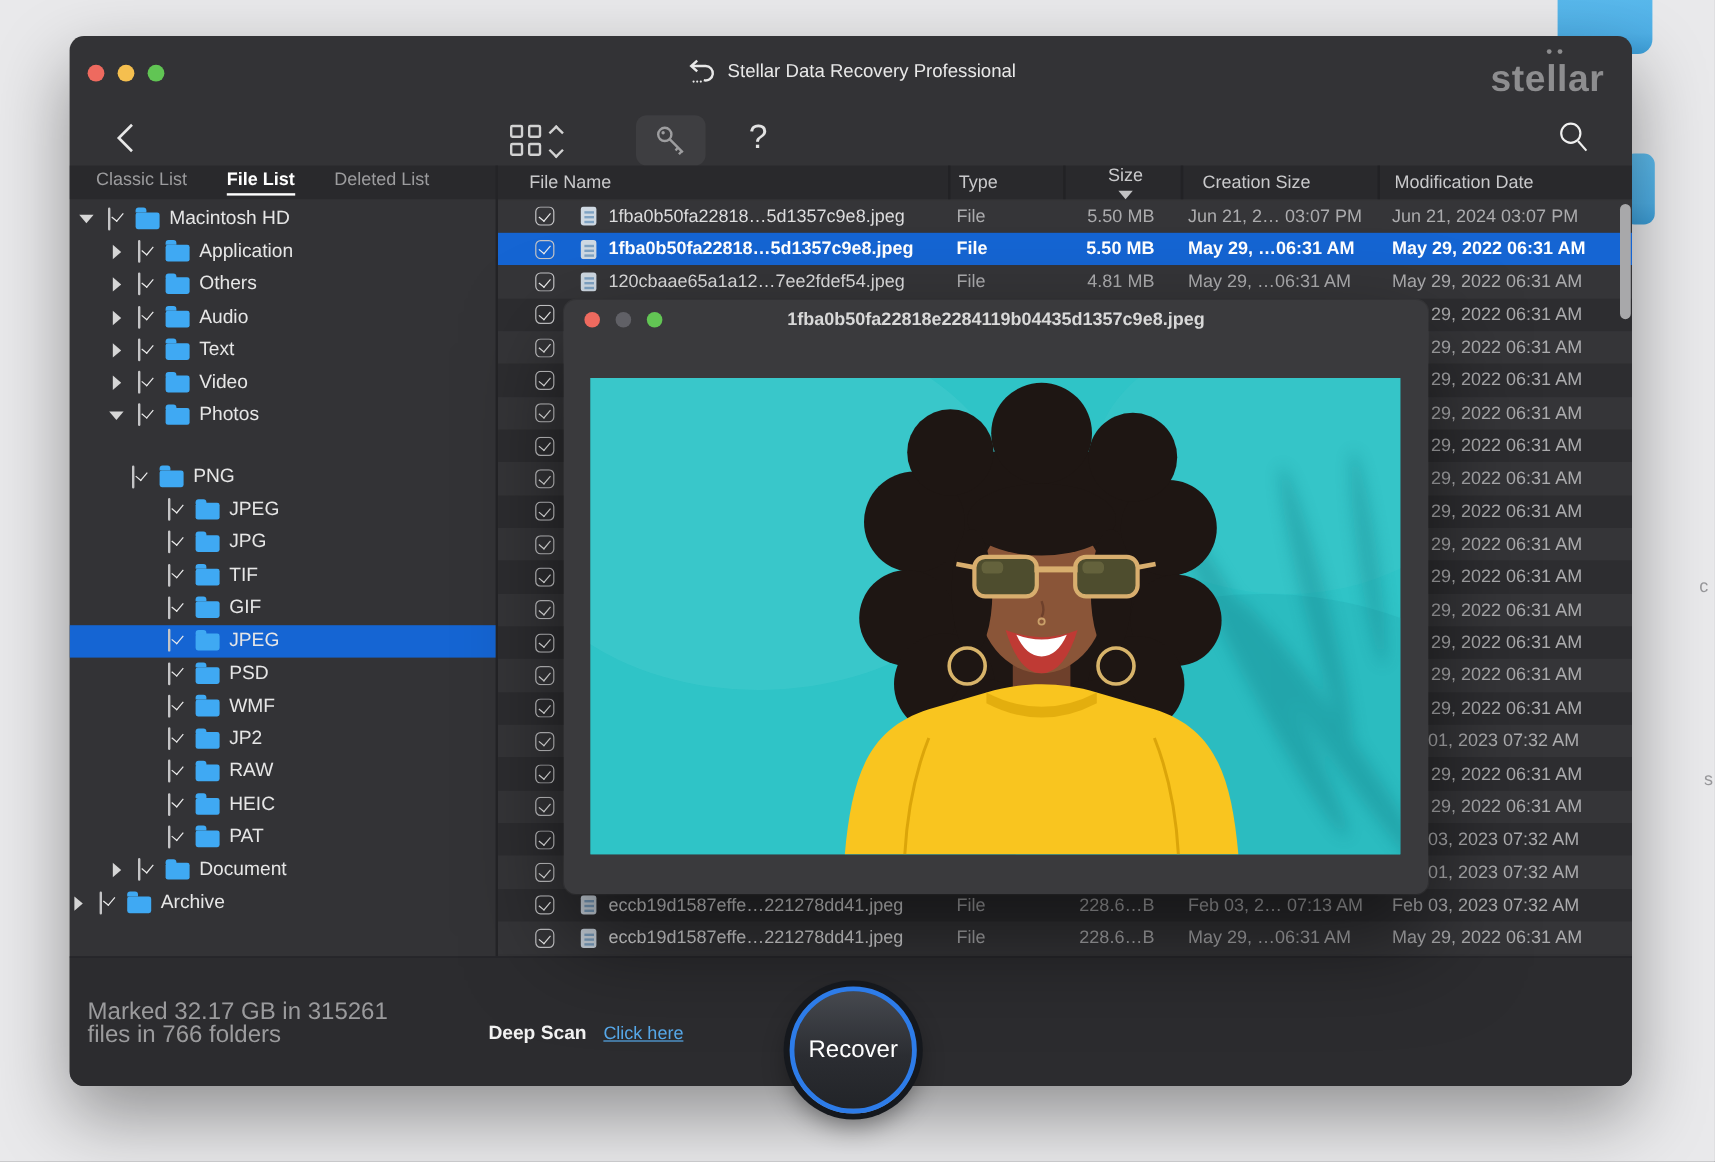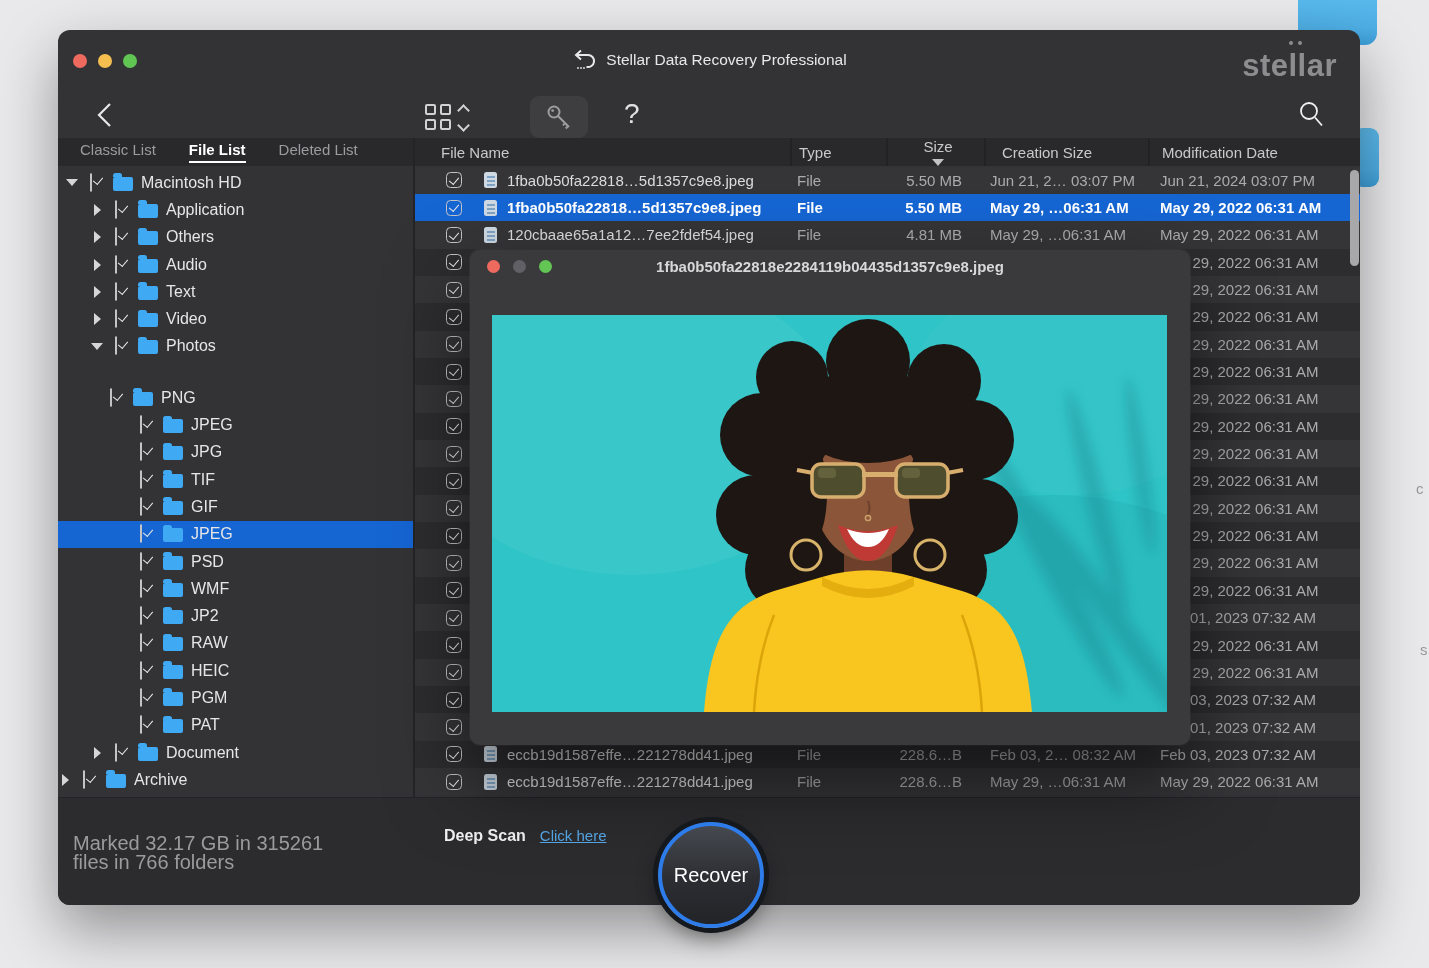--- a/index.html
+++ b/index.html
@@ -76,21 +76,21 @@
   .fname{color:#dcdcdd;font-size:15px;margin-left:10px;white-space:nowrap;}
   .ftype,.fcre,.fmod{color:#ababad;font-size:15px;white-space:nowrap;}
   .ftype{padding-left:7px;} .fsize{color:#ababad;font-size:15px;text-align:right;padding-right:22px;white-space:nowrap;}
   .fcre{padding-left:6px;} .fmod{padding-left:12px;}
   .frow.sel .fname,.frow.sel .ftype,.frow.sel .fsize,.frow.sel .fcre,.frow.sel .fmod{color:#ffffff;font-weight:bold;}
   .scrollthumb{position:absolute;right:1px;top:140px;width:9px;height:96px;background:#a8a8aa;border-radius:4.5px;z-index:3;}
 
   
   #statusbar{position:absolute;left:0;right:0;top:767px;height:108px;background:#2c2c2f;border-top:1px solid #242428;}
   .marked{position:absolute;left:15px;top:36px;width:280px;color:#9b9b9d;font-size:20px;line-height:19px;}
-  .deepscan{position:absolute;left:349px;top:29px;display:flex;align-items:baseline;gap:14px;margin-left:37px;}
+  .deepscan{position:absolute;left:349px;top:55px;display:flex;align-items:baseline;gap:14px;}
   .ds-label{color:#f2f2f2;font-size:16px;font-weight:bold;}
   .ds-link{color:#57a9ea;font-size:15px;text-decoration:underline;cursor:pointer;}
 
   #recover{position:absolute;left:658px;top:822px;width:106px;height:106px;border-radius:50%;
     background:linear-gradient(180deg,#46494f 0%,#2b2d32 55%,#222428 100%);
     border:4px solid #2d7ce9;box-shadow:0 0 0 5px #15181d,0 10px 22px rgba(0,0,0,.45);
     display:flex;align-items:center;justify-content:center;color:#fff;font-size:20px;z-index:6;cursor:pointer;}
 
   
   #preview{position:absolute;left:470px;top:250px;width:720px;height:495px;background:#3a3a3d;border-radius:10px;
@@ -300,26 +300,20 @@
         <div class="trow" style="padding-left: 57px;">
           <span class="exp"></span>
           <span style="margin-left: 11px;"><span class="cb"></span></span>
           <span class="folder" style="margin-left: 21px;"></span>
           <span class="tlabel">HEIC</span>
         </div>
         <div class="trow" style="padding-left: 57px;">
           <span class="exp"></span>
           <span style="margin-left: 11px;"><span class="cb"></span></span>
           <span class="folder" style="margin-left: 21px;"></span>
-          <span class="tlabel">PGM</span>
-        </div>
-        <div class="trow" style="padding-left: 57px;">
-          <span class="exp"></span>
-          <span style="margin-left: 11px;"><span class="cb"></span></span>
-          <span class="folder" style="margin-left: 21px;"></span>
           <span class="tlabel">PAT</span>
         </div>
         <div class="trow" style="padding-left: 32px;">
           <span class="exp">
             <span class="right"></span>
           </span>
           <span style="margin-left: 11px;"><span class="cb"></span></span>
           <span class="folder" style="margin-left: 21px;"></span>
           <span class="tlabel">Document</span>
         </div>
@@ -566,21 +560,21 @@
           <div class="fmod">Feb 01, 2023 07:32 AM</div>
         </div>
         <div class="frow even">
           <div class="cell-name">
             <span class="cb"></span>
             <span class="ficon"></span>
             <span class="fname">eccb19d1587effe…221278dd41.jpeg</span>
           </div>
           <div class="ftype">File</div>
           <div class="fsize">228.6…B</div>
-          <div class="fcre">Feb 03, 2… 08:32 AM</div>
+          <div class="fcre">Feb 03, 2… 07:13 AM</div>
           <div class="fmod">Feb 03, 2023 07:32 AM</div>
         </div>
         <div class="frow odd">
           <div class="cell-name">
             <span class="cb"></span>
             <span class="ficon"></span>
             <span class="fname">eccb19d1587effe…221278dd41.jpeg</span>
           </div>
           <div class="ftype">File</div>
           <div class="fsize">228.6…B</div>

